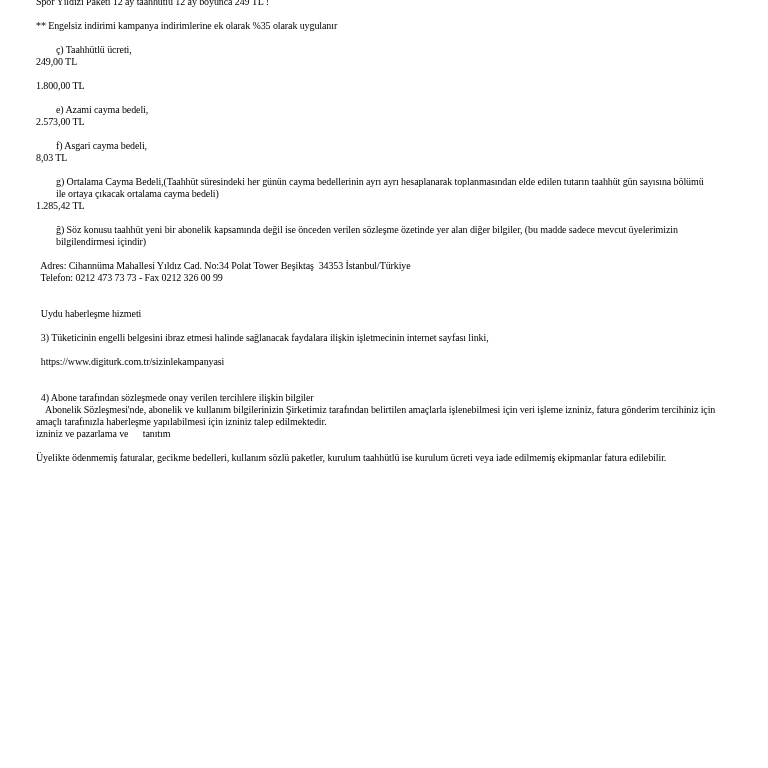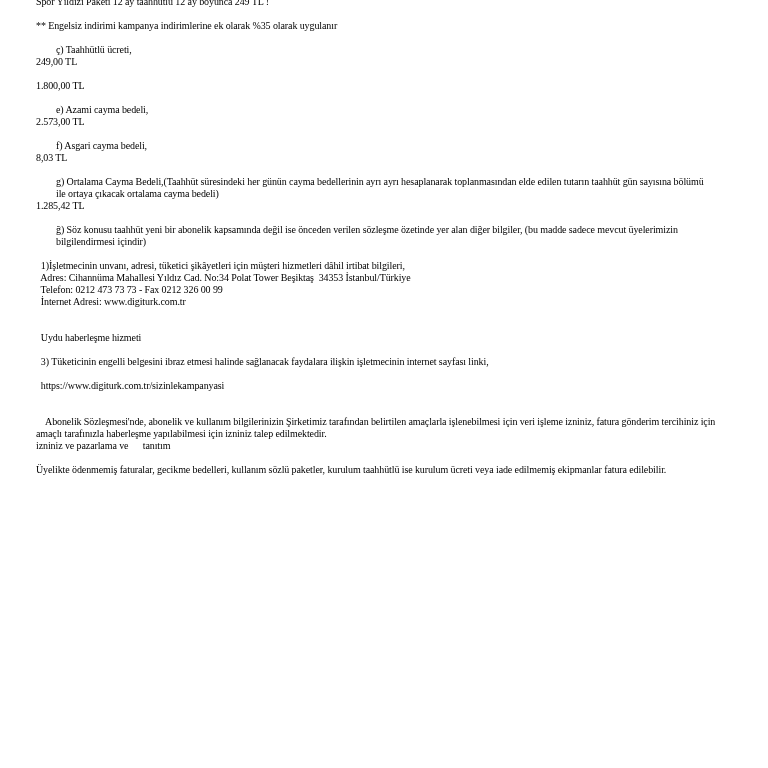--- a/index.html
+++ b/index.html
@@ -49,32 +49,31 @@
       <div class="line bold">f) Asgari cayma bedeli,</div>
       <div class="line">8,03 TL</div>
       <div class="line"></div>
       <div class="line bold">g) Ortalama Cayma Bedeli,(Taahhüt süresindeki her günün cayma bedellerinin ayrı ayrı hesaplanarak toplanmasından elde edilen tutarın taahhüt gün sayısına bölümü</div>
       <div class="line bold">ile ortaya çıkacak ortalama cayma bedeli)</div>
       <div class="line">1.285,42 TL</div>
       <div class="line"></div>
       <div class="line bold">ğ) Söz konusu taahhüt yeni bir abonelik kapsamında değil ise önceden verilen sözleşme özetinde yer alan diğer bilgiler, (bu madde sadece mevcut üyelerimizin</div>
       <div class="line bold">bilgilendirmesi içindir)</div>
       <div class="line"></div>
-      <div class="line">  1)İşletmecinin unvanı, adresi, tüketici şikâyetleri için müşteri hizmetleri dâhil irtibat bilgileri,</div>
       <div class="line">  Adres: Cihannüma Mahallesi Yıldız Cad. No:34 Polat Tower Beşiktaş  34353 İstanbul/Türkiye</div>
       <div class="line">  Telefon: 0212 473 73 73 - Fax 0212 326 00 99</div>
-      <div class="line">  İnternet Adresi: www.digiturk.com.tr</div>
       <div class="line"></div>
       <div class="line"></div>
       <div class="line">  Uydu haberleşme hizmeti</div>
       <div class="line"></div>
       <div class="line">  3) Tüketicinin engelli belgesini ibraz etmesi halinde sağlanacak faydalara ilişkin işletmecinin internet sayfası linki,</div>
       <div class="line"></div>
       <div class="line">  https://www.digiturk.com.tr/sizinlekampanyasi</div>
       <div class="line"></div>
       <div class="line"></div>
+      <div class="line">  4) Abone tarafından sözleşmede onay verilen tercihlere ilişkin bilgiler</div>
       <div class="line">    Abonelik Sözleşmesi'nde, abonelik ve kullanım bilgilerinizin Şirketimiz tarafından belirtilen amaçlarla işlenebilmesi için veri işleme izniniz, fatura gönderim tercihiniz için</div>
       <div class="line">amaçlı tarafınızla haberleşme yapılabilmesi için izniniz talep edilmektedir.</div>
       <div class="line">izniniz ve pazarlama ve      tanıtım</div>
       <div class="line"></div>
       <div class="line">Üyelikte ödenmemiş faturalar, gecikme bedelleri, kullanım sözlü paketler, kurulum taahhütlü ise kurulum ücreti veya iade edilmemiş ekipmanlar fatura edilebilir.</div>
     </div>
 </div>
 
 </body></html>

